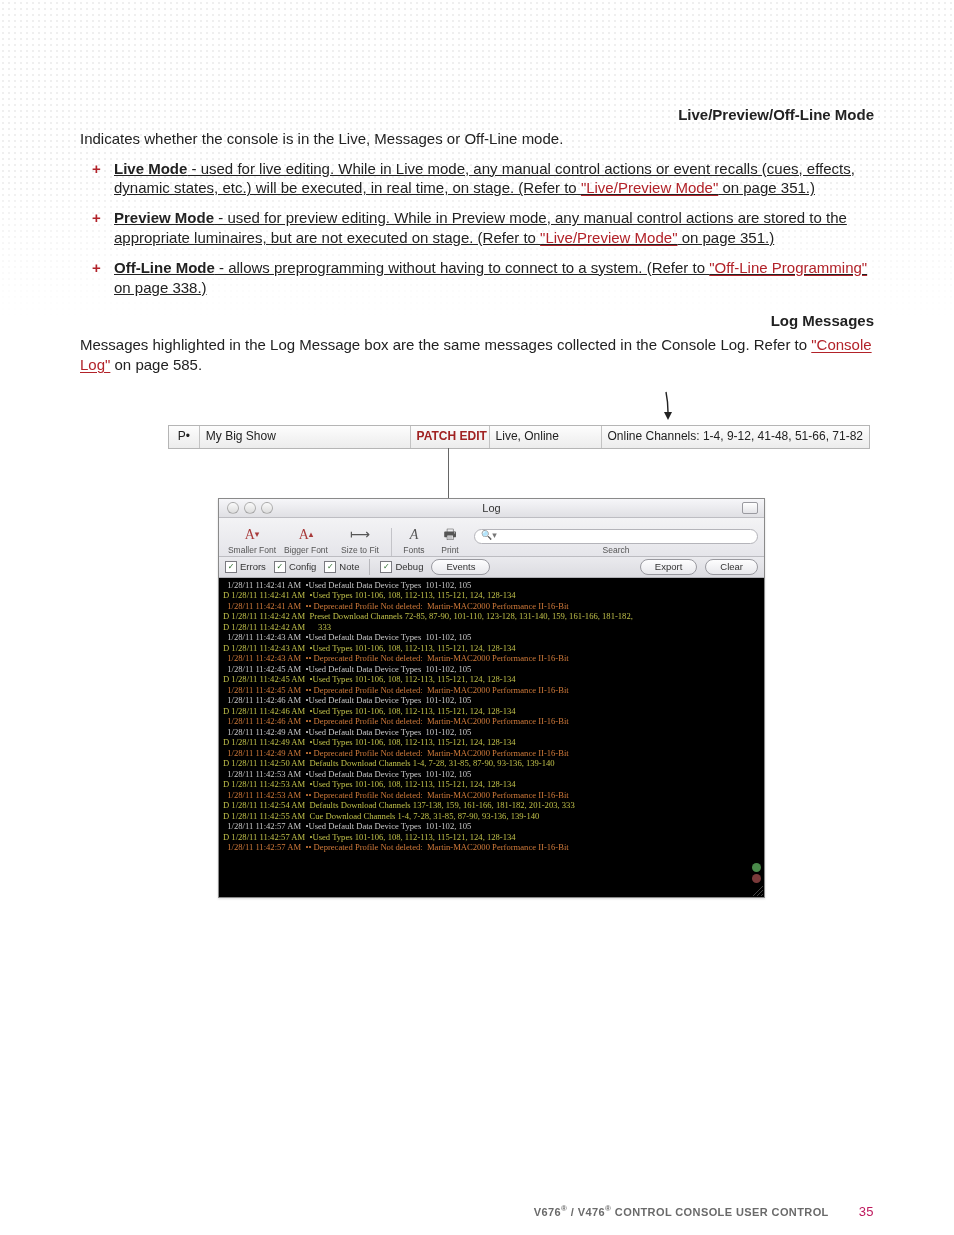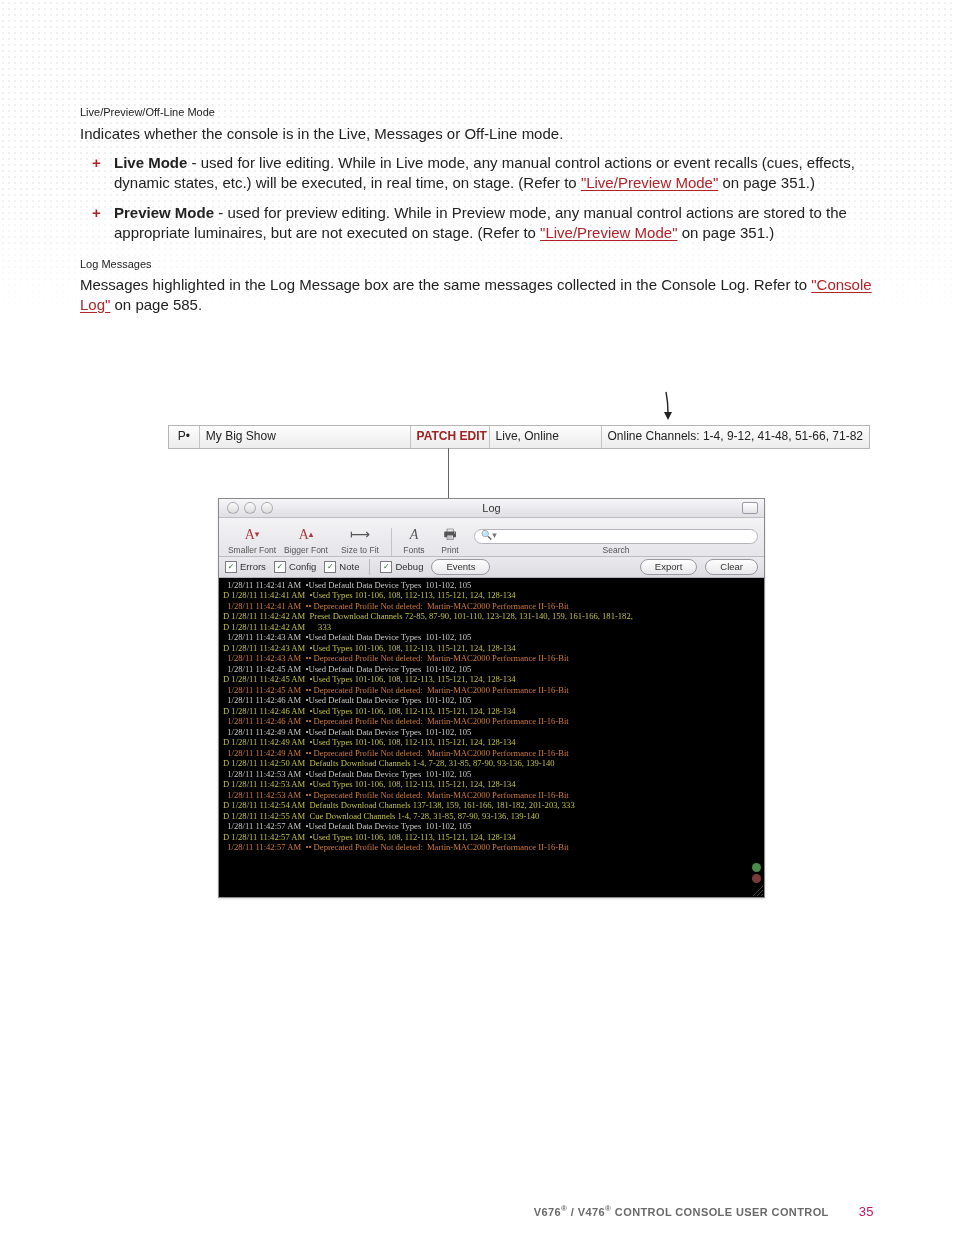--- a/index.html
+++ b/index.html
@@ -30,23 +30,23 @@
     background-image:radial-gradient(circle,#b8b8b8 1px,transparent 1px);
     background-size:6px 6px;
     opacity:.22;
     -webkit-mask-image:linear-gradient(to bottom,black 0%,black 55%,transparent 100%);
     mask-image:linear-gradient(to bottom,black 0%,black 55%,transparent 100%);
     pointer-events:none;
   }
   .page{
     position:absolute;left:80px;right:80px;top:105px;
   }
-  h4{margin:0 0 4px 0;font-size:11px;font-weight:normal;}
+  h4{margin:0 0 4px 0;font-size:15px;font-weight:bold;text-align:right;}
   p{margin:0 0 10px 0;}
-  ul.plus{list-style:none;margin:8px 0 14px 0;padding-left:34px;}
+  ul.plus{list-style:none;margin:8px 0 14px 0;padding-left:34px;text-decoration:underline;}
   ul.plus>li{position:relative;margin:0 0 10px 0;}
   ul.plus>li::before{
     content:"+";position:absolute;left:-22px;top:0;color:var(--red);font-weight:bold;
   }
   .link{color:var(--red);text-decoration:underline; text-underline-offset:2px;}
   b{font-weight:bold;}
   
   .footer{
     position:absolute;right:80px;bottom:15px;left:80px;
     display:flex;justify-content:flex-end;align-items:baseline;gap:30px;
@@ -134,20 +134,23 @@
   <h4>Live/Preview/Off-Line Mode</h4>
   <p>Indicates whether the console is in the Live, Messages or Off-Line mode.</p>
 
   <ul class="plus">
     <li>
       <b>Live Mode</b><span> - used for live editing. While in Live mode, any manual control actions or event recalls (cues, effects, dynamic states, etc.) will be executed, in real time, on stage. (Refer to </span><span class="link">"Live/Preview Mode"</span><span> on page 351.)</span>
     </li>
     <li>
       <b>Preview Mode</b><span> - used for preview editing. While in Preview mode, any manual control actions are stored to the appropriate luminaires, but are not executed on stage. (Refer to </span><span class="link">"Live/Preview Mode"</span><span> on page 351.)</span>
     </li>
+    <li>
+      <b>Off-Line Mode</b><span> - allows preprogramming without having to connect to a system. (Refer to </span><span class="link">"Off-Line Programming"</span><span> on page 338.)</span>
+    </li>
   </ul>
 
   <h4>Log Messages</h4>
   <p>
     <span>Messages highlighted in the Log Message box are the same messages collected in the Console Log. Refer to </span><span class="link">"Console Log"</span><span> on page 585.</span>
   </p>
 
 </div>
 
 <svg class="arrow" viewBox="0 0 16 34">

